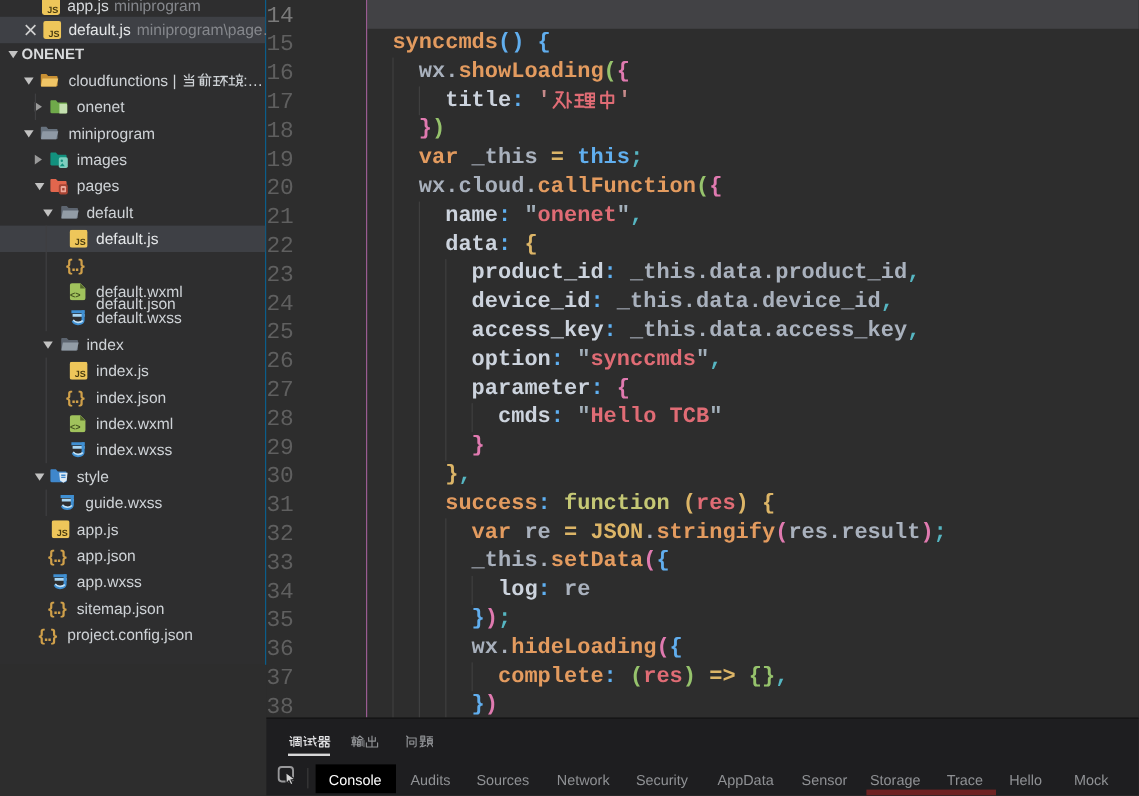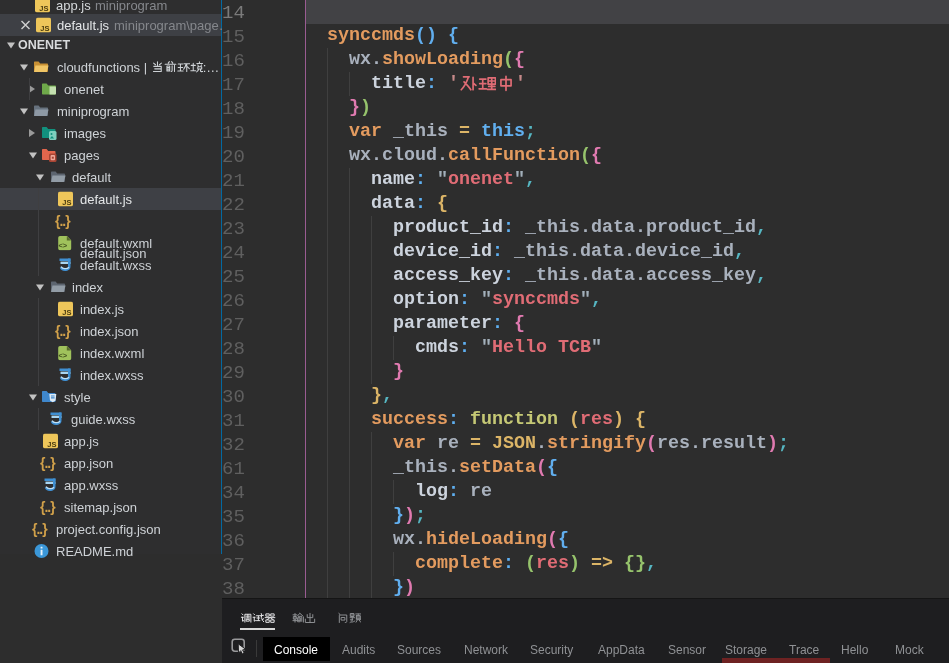--- a/index.html
+++ b/index.html
@@ -281,28 +281,20 @@
       </svg>
     <span class="lbl" style="left:64px;">app.wxss</span>
   </div>
   <div class="srow" style="top:496px;">
     <span class="lbl" style="left:40px;color:#d0a04a;font-weight:bold;font-size:14px;letter-spacing:-1px;">{..}</span>
     <span class="lbl" style="left:64px;">sitemap.json</span>
   </div>
   <div class="srow" style="top:518px;">
     <span class="lbl" style="left:32px;color:#d0a04a;font-weight:bold;font-size:14px;letter-spacing:-1px;">{..}</span>
     <span class="lbl" style="left:56px;">project.config.json</span>
-  </div>
-  <div class="srow" style="top:540px;">
-    <svg class="icon" style="left:34px" width="15" height="15" viewBox="0 0 15 15">
-        <circle cx="7.5" cy="7.5" r="7" fill="#3b97d8"></circle>
-        <rect x="6.6" y="3.2" width="1.9" height="1.9" rx=".3" fill="#e8f2fa"></rect>
-        <rect x="6.6" y="6.2" width="1.9" height="5.6" rx=".3" fill="#e8f2fa"></rect>
-      </svg>
-    <span class="lbl" style="left:56px;">README.md</span>
   </div>
 
   <div class="treeguide" style="left:29px;top:78px;height:22px;"></div>
   <div class="treeguide" style="left:38px;top:188px;height:88px;"></div>
   <div class="treeguide" style="left:38px;top:298px;height:88px;"></div>
   <div class="treeguide" style="left:38px;top:408px;height:22px;"></div>
 </div>
 
 <div id="editor" class="abs"></div>
 <div id="band" class="abs"></div>
@@ -319,21 +311,21 @@
 <div class="ln" style="top:216px">23</div>
 <div class="ln" style="top:240px">24</div>
 <div class="ln" style="top:264px">25</div>
 <div class="ln" style="top:288px">26</div>
 <div class="ln" style="top:312px">27</div>
 <div class="ln" style="top:336px">28</div>
 <div class="ln" style="top:360px">29</div>
 <div class="ln" style="top:384px">30</div>
 <div class="ln" style="top:408px">31</div>
 <div class="ln" style="top:432px">32</div>
-<div class="ln" style="top:456px">61</div>
+<div class="ln" style="top:456px">33</div>
 <div class="ln" style="top:480px">34</div>
 <div class="ln" style="top:504px">35</div>
 <div class="ln" style="top:528px">36</div>
 <div class="ln" style="top:552px">37</div>
 <div class="ln" style="top:576px">38</div>
 </div>
 <div id="code">
 <div class="cl" style="top:24px"><span>  </span><span class="o">synccmds</span><span class="b">()</span><span> </span><span class="b">{</span></div>
 <div class="cl" style="top:48px"><span>    </span><span class="g">wx.</span><span class="o">showLoading</span><span class="gr">(</span><span class="pk">{</span></div>
 <div class="cl" style="top:72px"><span>      </span><span class="k">title</span><span class="co">:</span><span> </span><span class="qs">'</span><span class="s"><svg class="cjk cjkc" width="18" height="18" style="vertical-align:-3.5px;stroke-width:1.5;margin-right:1px">

